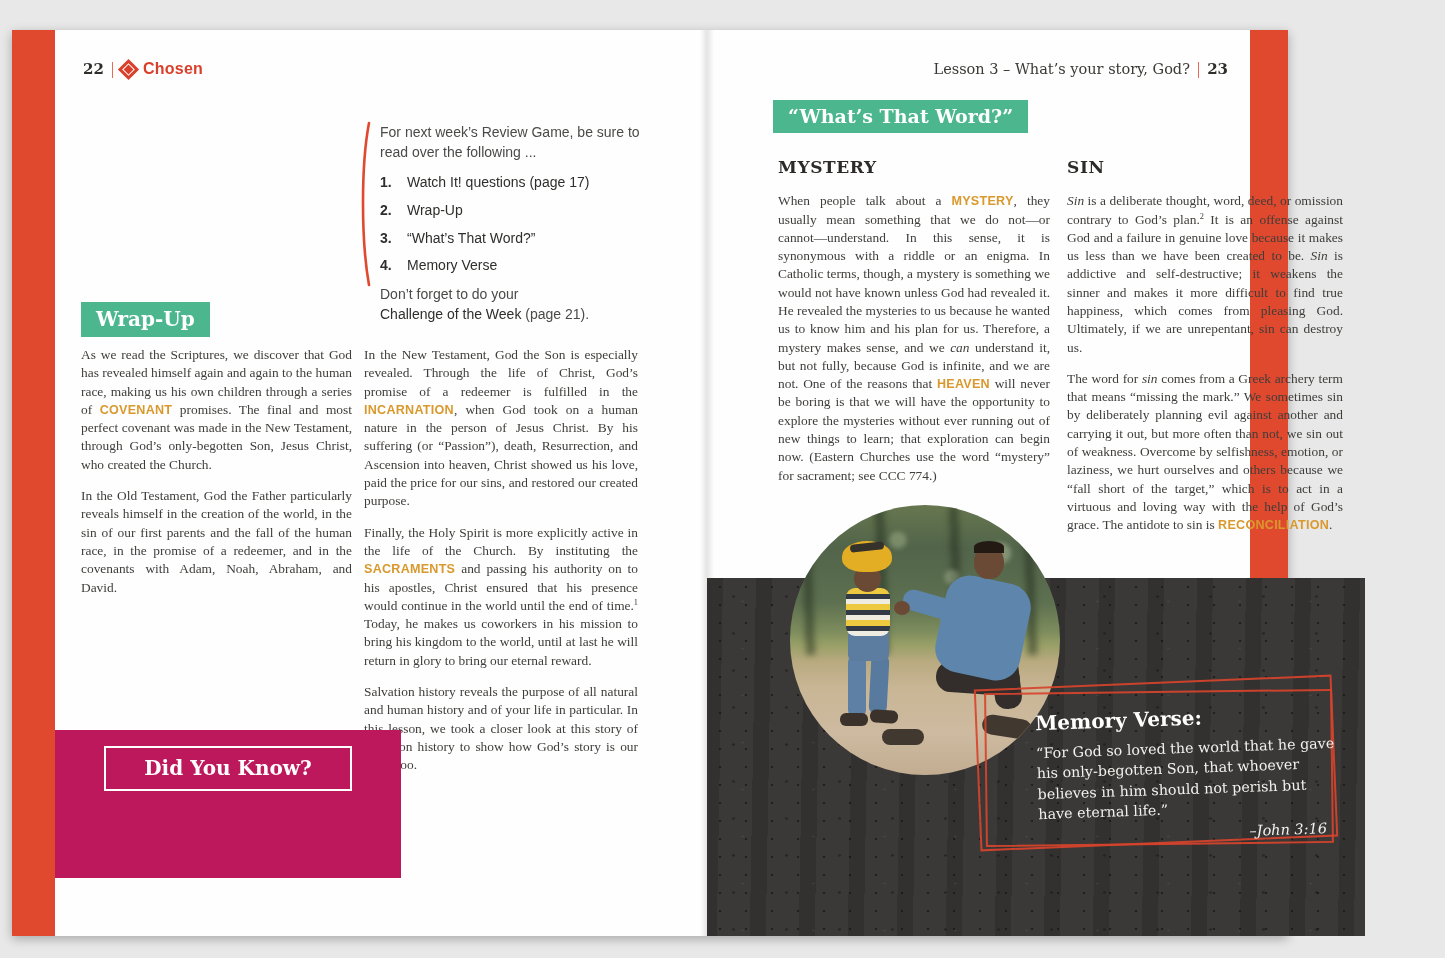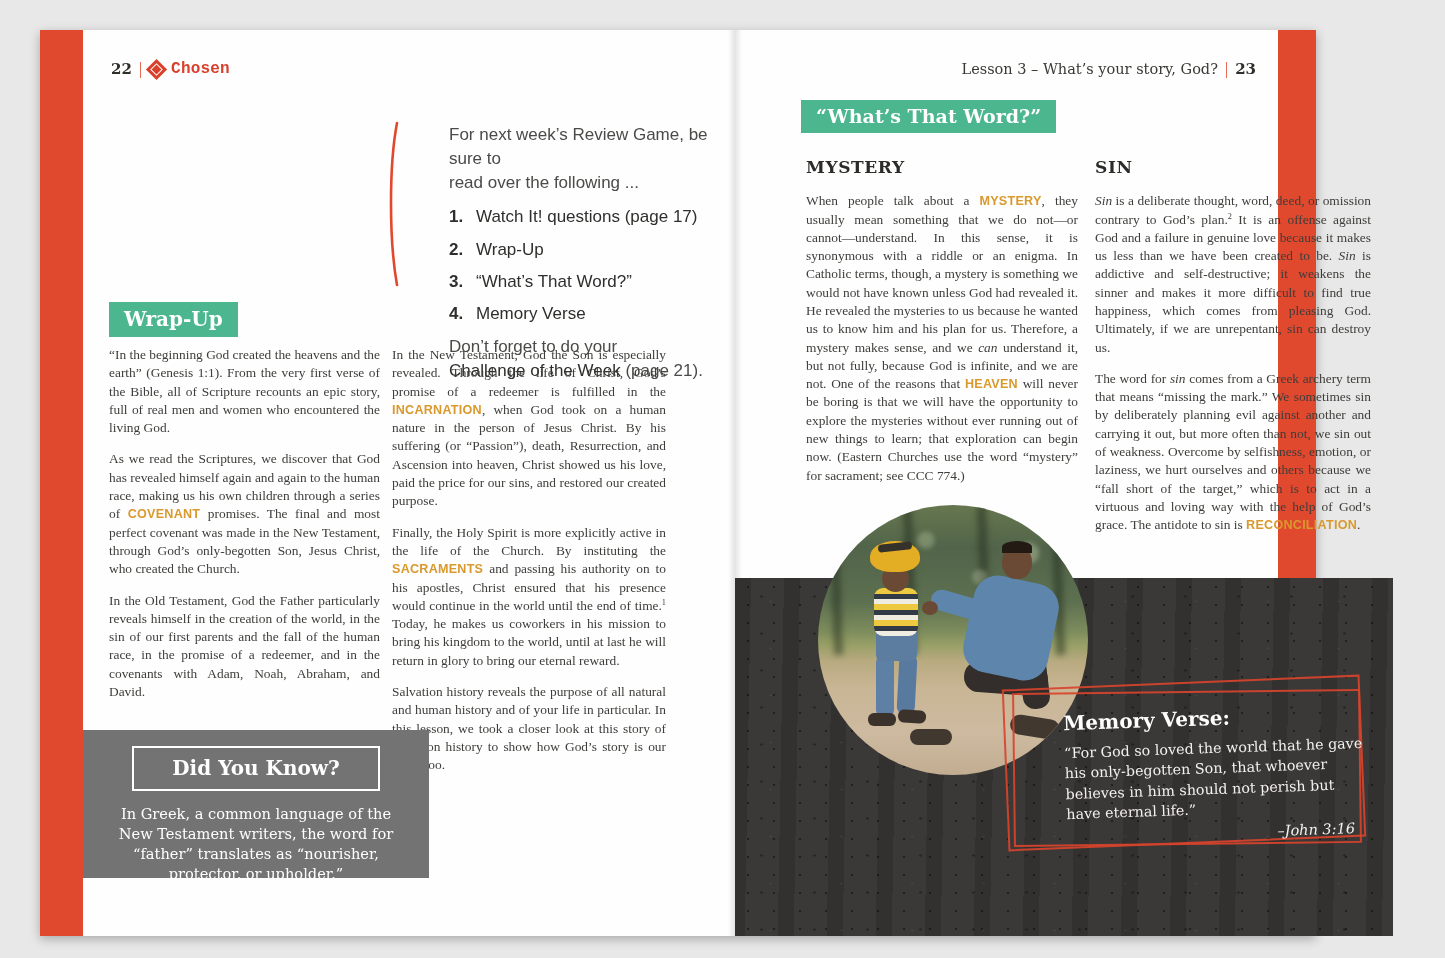--- a/index.html
+++ b/index.html
@@ -1,47 +1,47 @@
 <!DOCTYPE html>
 <html><head>
 <meta charset="utf-8">
 <style>
   html,body{margin:0;padding:0;background:#e7e8e7;}
   #canvas{position:relative;width:1445px;height:958px;background:#e7e8e7;overflow:hidden;
           font-family:"Liberation Serif",serif;-webkit-font-smoothing:antialiased;}
-  #paper{position:absolute;left:40px;top:30px;width:1276px;height:906px;background:#fefefe;
+  #paper{position:absolute;left:12px;top:30px;width:1276px;height:906px;background:#fefefe;
          box-shadow:0 3px 10px rgba(0,0,0,.28);}
   .red-strip{position:absolute;top:0;height:100%;background:#e1492f;}
   #strip-left{left:0;width:43px;}
   #strip-right{right:0;width:38px;}
   #fold{position:absolute;left:688px;top:0;width:14px;height:100%;
         background:linear-gradient(90deg,rgba(0,0,0,0) 0%,rgba(0,0,0,.10) 50%,rgba(0,0,0,0) 100%);}
 
   
   .page-head{position:absolute;top:30px;font-size:15px;color:#35342f;}
   #head-left{left:71px;display:flex;align-items:center;gap:7px;}
   #head-right{right:60px;text-align:left;display:flex;align-items:center;gap:7px;}
   .pg-num{font-family:"DejaVu Serif",serif;font-weight:700;color:#2f2e2a;}
   .head-pipe{color:#e1492f;font-weight:400;font-size:16px;}
   .brand-diamond{width:15px;height:15px;background:#d9402b;transform:rotate(45deg);
                  display:inline-block;position:relative;}
   .brand-diamond::after{content:"";position:absolute;left:3px;top:3px;right:3px;bottom:3px;
                  border:1.6px solid #fff;}
-  .brand-name{font-family:Liberation Mono, monospace;font-weight:700;color:#d9402b;font-size:16px;letter-spacing:.2px;}
+  .brand-name{font-family:Liberation Sans, sans-serif;font-weight:700;color:#d9402b;font-size:16px;letter-spacing:.2px;}
   #head-right .lesson-label{font-family:"DejaVu Serif",serif;font-size:14.5px;color:#3a3934;}
 
   
   #taking-home{position:absolute;left:128px;top:124px;width:210px;text-align:center;
       font-family:"DejaVu Serif",serif;font-weight:700;font-size:38px;line-height:1.02;
       color:#4cb78e;letter-spacing:1px;}
   #check-divider{position:absolute;left:346px;top:90px;}
 
   
   #checklist{position:absolute;left:368px;top:93px;width:270px;
-      font-family:"Liberation Sans",sans-serif;font-size:17px;color:#4a4a48;line-height:1.42;margin-left:41px;}
+      font-family:"Liberation Sans",sans-serif;font-size:14px;color:#4a4a48;line-height:1.42;}
   .check-items{margin:10px 0 9px 0;}
   .check-item{display:flex;margin-bottom:8px;color:#2e2e2c;}
   .check-num{width:27px;font-weight:700;flex:none;}
   .check-outro{color:#4a4a48;}
   .seg-b{font-weight:400;color:#2e2e2c;}
 
   
   .green-box{background:#4cb78e;color:#fff;font-family:"DejaVu Serif",serif;font-weight:700;
       display:inline-block;padding:5px 15px 6px 15px;}
   #wrapup-box{position:absolute;left:69px;top:272px;font-size:20px;}
@@ -55,21 +55,21 @@
   #col-l2{left:352px;top:316px;width:274px;}
   #col-r1{left:766px;top:126px;width:272px;}
   #col-r2{left:1055px;top:126px;width:276px;}
   .term-head{font-family:"DejaVu Serif",serif;font-weight:700;font-size:17px;color:#2c2b28;
       letter-spacing:.6px;margin:0 0 6px 0;text-align:left;}
   .seg-kw{color:#d9992d;font-weight:700;font-family:"Liberation Sans",sans-serif;font-size:.94em;letter-spacing:.02em;}
   .seg-i{font-style:italic;}
   .seg-sup{vertical-align:super;font-size:.62em;line-height:0;}
 
   
-  #dyk{position:absolute;left:43px;top:700px;width:346px;height:148px;background:#737373;color:#fff;
+  #dyk{position:absolute;left:43px;top:700px;width:346px;height:148px;background:#be185d;color:#fff;
        text-align:center;}
   #dyk-title-box{margin:16px auto 0 auto;width:244px;border:2px solid #fff;padding:8px 0 9px 0;
        font-family:"DejaVu Serif",serif;font-weight:700;font-size:20px;}
   #dyk-body{margin:13px auto 0 auto;width:296px;font-family:"DejaVu Serif",serif;font-size:14.6px;line-height:1.36;}
 
   
   #chalk{position:absolute;left:695px;top:548px;width:658px;height:358px;background-color:#3b3937;
      background-image:
        radial-gradient(rgba(12,11,10,.55) 1px, transparent 1.7px),
        radial-gradient(rgba(18,17,16,.45) 1.2px, transparent 2.1px),
@@ -171,33 +171,31 @@
           <span><span class="seg-b">Memory Verse</span></span>
         </div>
       </div>
       <div class="check-outro">Don’t forget to do your</div>
       <div class="check-outro"><span class="seg-b">Challenge of the Week</span><span> (page 21).</span></div>
     </div>
 
     <div id="wrapup-box" class="green-box">Wrap-Up</div>
 
     <div id="col-l1" class="body-col">
-      <p><span>“In the beginning God created the heavens and the earth” (Genesis 1:1). From the very first verse of the Bible, all of Scripture recounts an epic story, full of real men and women who encountered the living God.</span></p>
       <p><span>As we read the Scriptures, we discover that God has revealed himself again and again to the human race, making us his own children through a series of </span><span class="seg-kw">COVENANT</span><span> promises. The final and most perfect covenant was made in the New Testament, through God’s only-begotten Son, Jesus Christ, who created the Church.</span></p>
       <p><span>In the Old Testament, God the Father particularly reveals himself in the creation of the world, in the sin of our first parents and the fall of the human race, in the promise of a redeemer, and in the covenants with Adam, Noah, Abraham, and David.</span></p>
     </div>
     <div id="col-l2" class="body-col">
       <p><span>In the New Testament, God the Son is especially revealed. Through the life of Christ, God’s promise of a redeemer is fulfilled in the </span><span class="seg-kw">INCARNATION</span><span>, when God took on a human nature in the person of Jesus Christ. By his suffering (or “Passion”), death, Resurrection, and Ascension into heaven, Christ showed us his love, paid the price for our sins, and restored our created purpose.</span></p>
       <p><span>Finally, the Holy Spirit is more explicitly active in the life of the Church. By instituting the </span><span class="seg-kw">SACRAMENTS</span><span> and passing his authority on to his apostles, Christ ensured that his presence would continue in the world until the end of time.</span><span class="seg-sup">1</span><span> Today, he makes us coworkers in his mission to bring his kingdom to the world, until at last he will return in glory to bring our eternal reward.</span></p>
       <p><span>Salvation history reveals the purpose of all natural and human history and of your life in particular. In this lesson, we took a closer look at this story of salvation history to show how God’s story is our story, too.</span></p>
     </div>
 
     <div id="dyk">
       <div id="dyk-title-box">Did You Know?</div>
-      <div id="dyk-body">In Greek, a common language of the New Testament writers, the word for “father” translates as “nourisher, protector, or upholder.”</div>
     </div>
 
     <div id="wtw-box" class="green-box">“What’s That Word?”</div>
 
     <div id="col-r1" class="body-col">
       <p class="term-head">MYSTERY</p>
       <p><span>When people talk about a </span><span class="seg-kw">MYSTERY</span><span>, they usually mean something that we do not—or cannot—understand. In this sense, it is synonymous with a riddle or an enigma. In Catholic terms, though, a mystery is something we would not have known unless God had revealed it. He revealed the mysteries to us because he wanted us to know him and his plan for us. Therefore, a mystery makes sense, and we </span><span class="seg-i">can</span><span> understand it, but not fully, because God is infinite, and we are not. One of the reasons that </span><span class="seg-kw">HEAVEN</span><span> will never be boring is that we will have the opportunity to explore the mysteries without ever running out of new things to learn; that exploration can begin now. (Eastern Churches use the word “mystery” for sacrament; see CCC 774.)</span></p>
     </div>
     <div id="col-r2" class="body-col">
       <p class="term-head">SIN</p>

